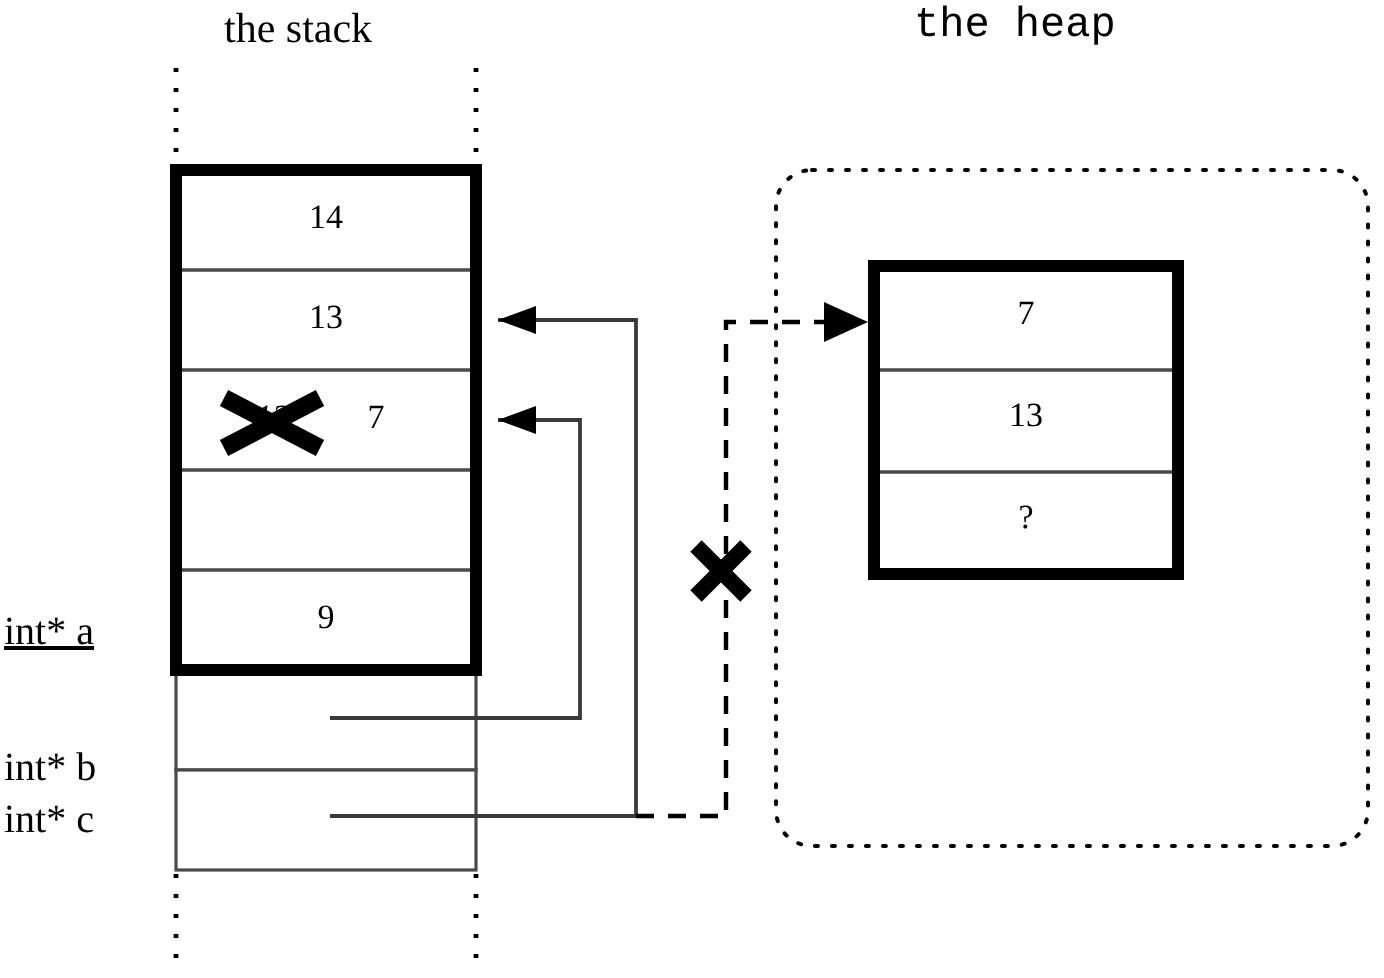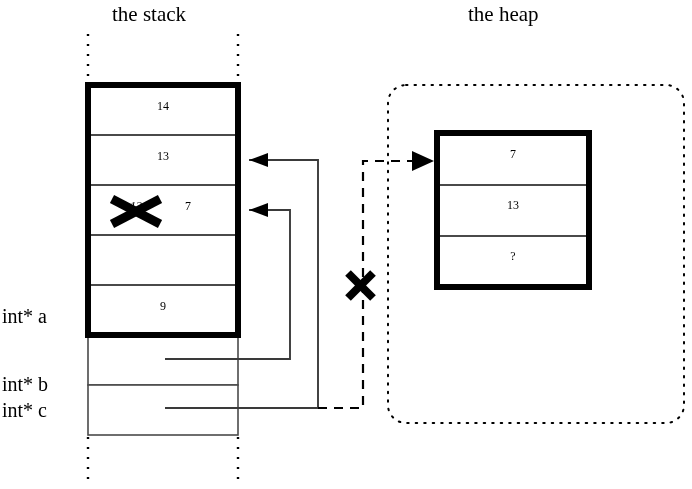--- a/index.html
+++ b/index.html
@@ -8,30 +8,30 @@
     background:#ffffff;
     font-family:"Liberation Serif","DejaVu Serif",serif;
     color:#000;
     overflow:hidden;
     position:relative;
   }
   #canvas{position:absolute;left:0;top:0;width:692px;height:431px;border-radius:10px;}
   .lbl{position:absolute;white-space:nowrap;}
   .title{font-size:21px;}
   .varlabel{font-size:20px;}
-  .cellval{position:absolute;font-size:12px;text-align:center;}
+  .cellval{position:absolute;font-size:17px;text-align:center;}
   svg{position:absolute;left:0;top:0;}
 </style>
 </head>
 <body>
 
 <div id="canvas">
 
   <div class="lbl title" style="left:112px;top:2px;">the stack</div>
-  <div class="lbl title" style="left:468px;top:2px;">the heap</div>
+  <div class="lbl title" style="left:457px;top:2px;font-family:Liberation Mono, monospace;">the heap</div>
 
   <svg width="692" height="489" viewBox="0 0 692 489">
 
     <rect x="388" y="85" width="296" height="338" rx="18" ry="18" fill="none" stroke="#000" stroke-width="2" stroke-dasharray="1.5,7" stroke-linecap="round"></rect>
 
     <line x1="88" y1="34" x2="88" y2="84" stroke="#000" stroke-width="2.4" stroke-dasharray="2,8" stroke-linecap="butt"></line>
     <line x1="238" y1="34" x2="238" y2="84" stroke="#000" stroke-width="2.4" stroke-dasharray="2,8" stroke-linecap="butt"></line>
 
     <line x1="88" y1="437" x2="88" y2="487" stroke="#000" stroke-width="2.4" stroke-dasharray="2,8" stroke-linecap="butt"></line>
     <line x1="238" y1="437" x2="238" y2="487" stroke="#000" stroke-width="2.4" stroke-dasharray="2,8" stroke-linecap="butt"></line>
@@ -72,21 +72,21 @@
   <div class="cellval" style="left:88px;top:99px;width:150px;">14</div>
 
   <div class="cellval" style="left:88px;top:149px;width:150px;">13</div>
 
   <div class="cellval" style="left:112px;top:199px;width:48px;font-style:italic;">12</div>
   <div class="cellval" style="left:168px;top:199px;width:40px;">7</div>
 
 
   <div class="cellval" style="left:88px;top:299px;width:150px;">9</div>
 
-  <div class="lbl varlabel" style="left:2px;top:305px;">int* a</div>
+  <div class="lbl varlabel" style="left:2px;top:305px;text-decoration:underline;">int* a</div>
   <div class="lbl varlabel" style="left:2px;top:352px;margin-top:21px;">int* b</div>
   <div class="lbl varlabel" style="left:2px;top:399px;">int* c</div>
 
   <div class="cellval" style="left:437px;top:147px;width:152px;">7</div>
   <div class="cellval" style="left:437px;top:198px;width:152px;">13</div>
   <div class="cellval" style="left:437px;top:249px;width:152px;">?</div>
 
 </div>
 
 </body></html>

